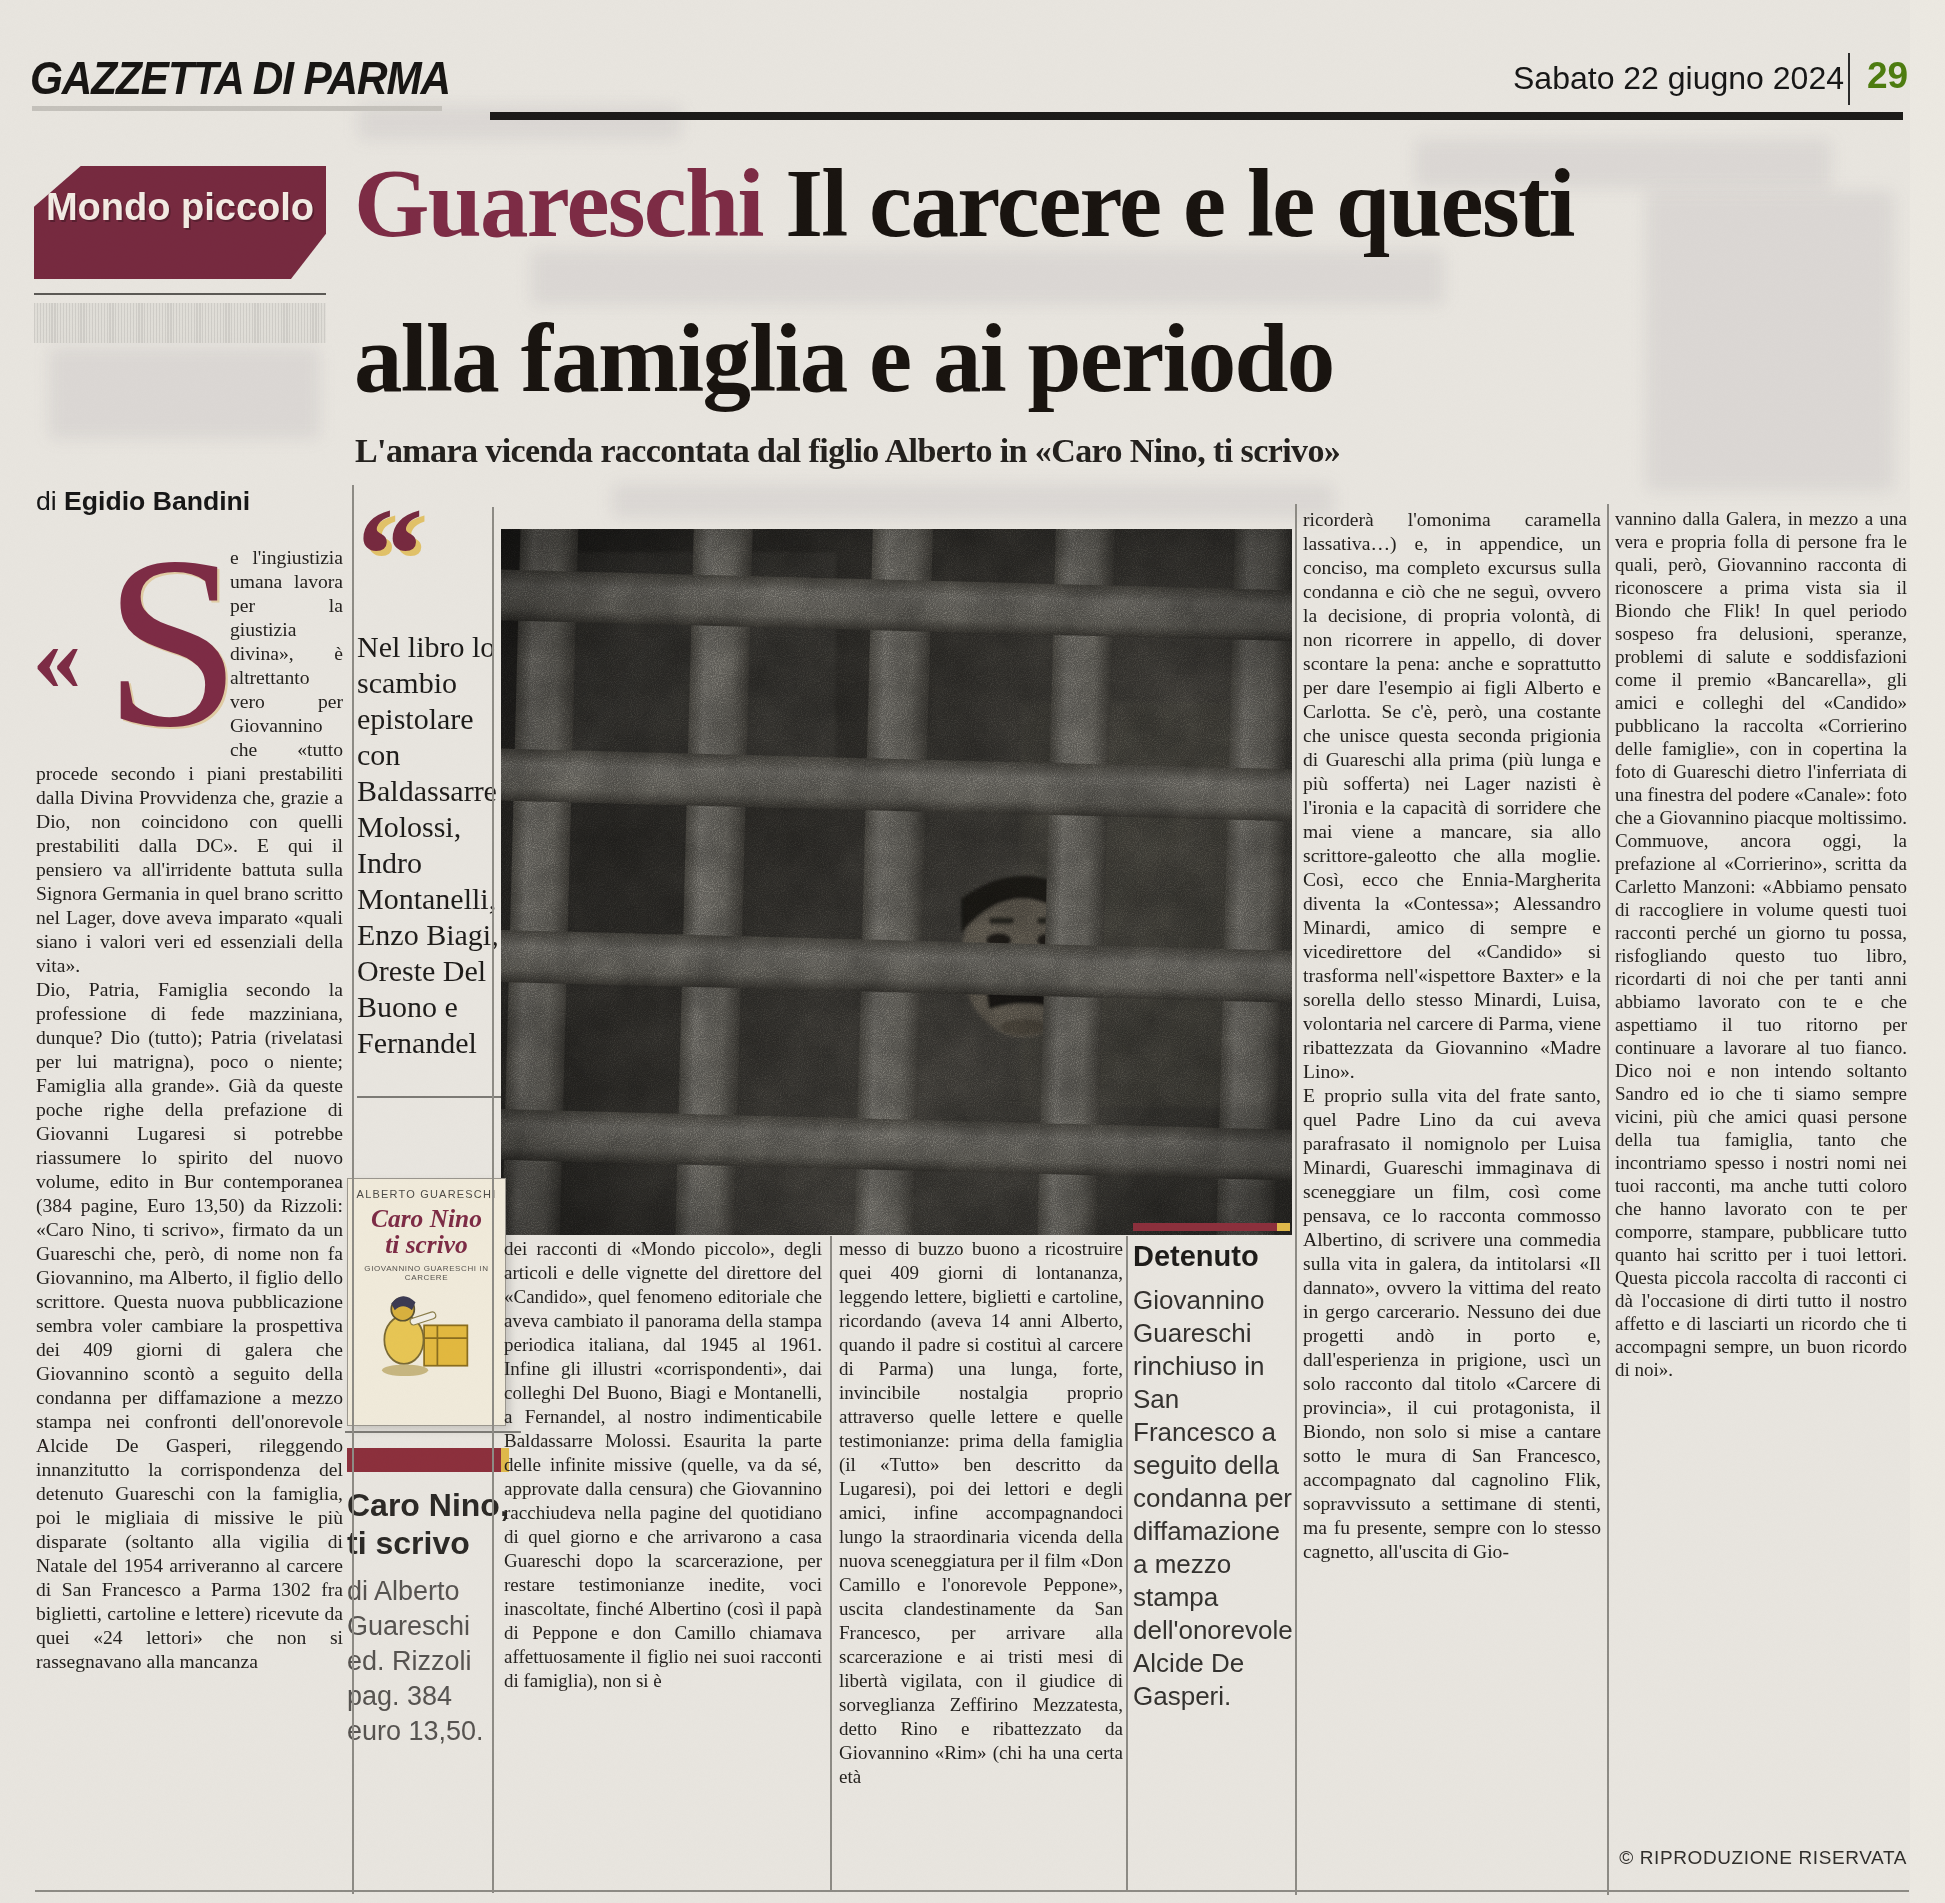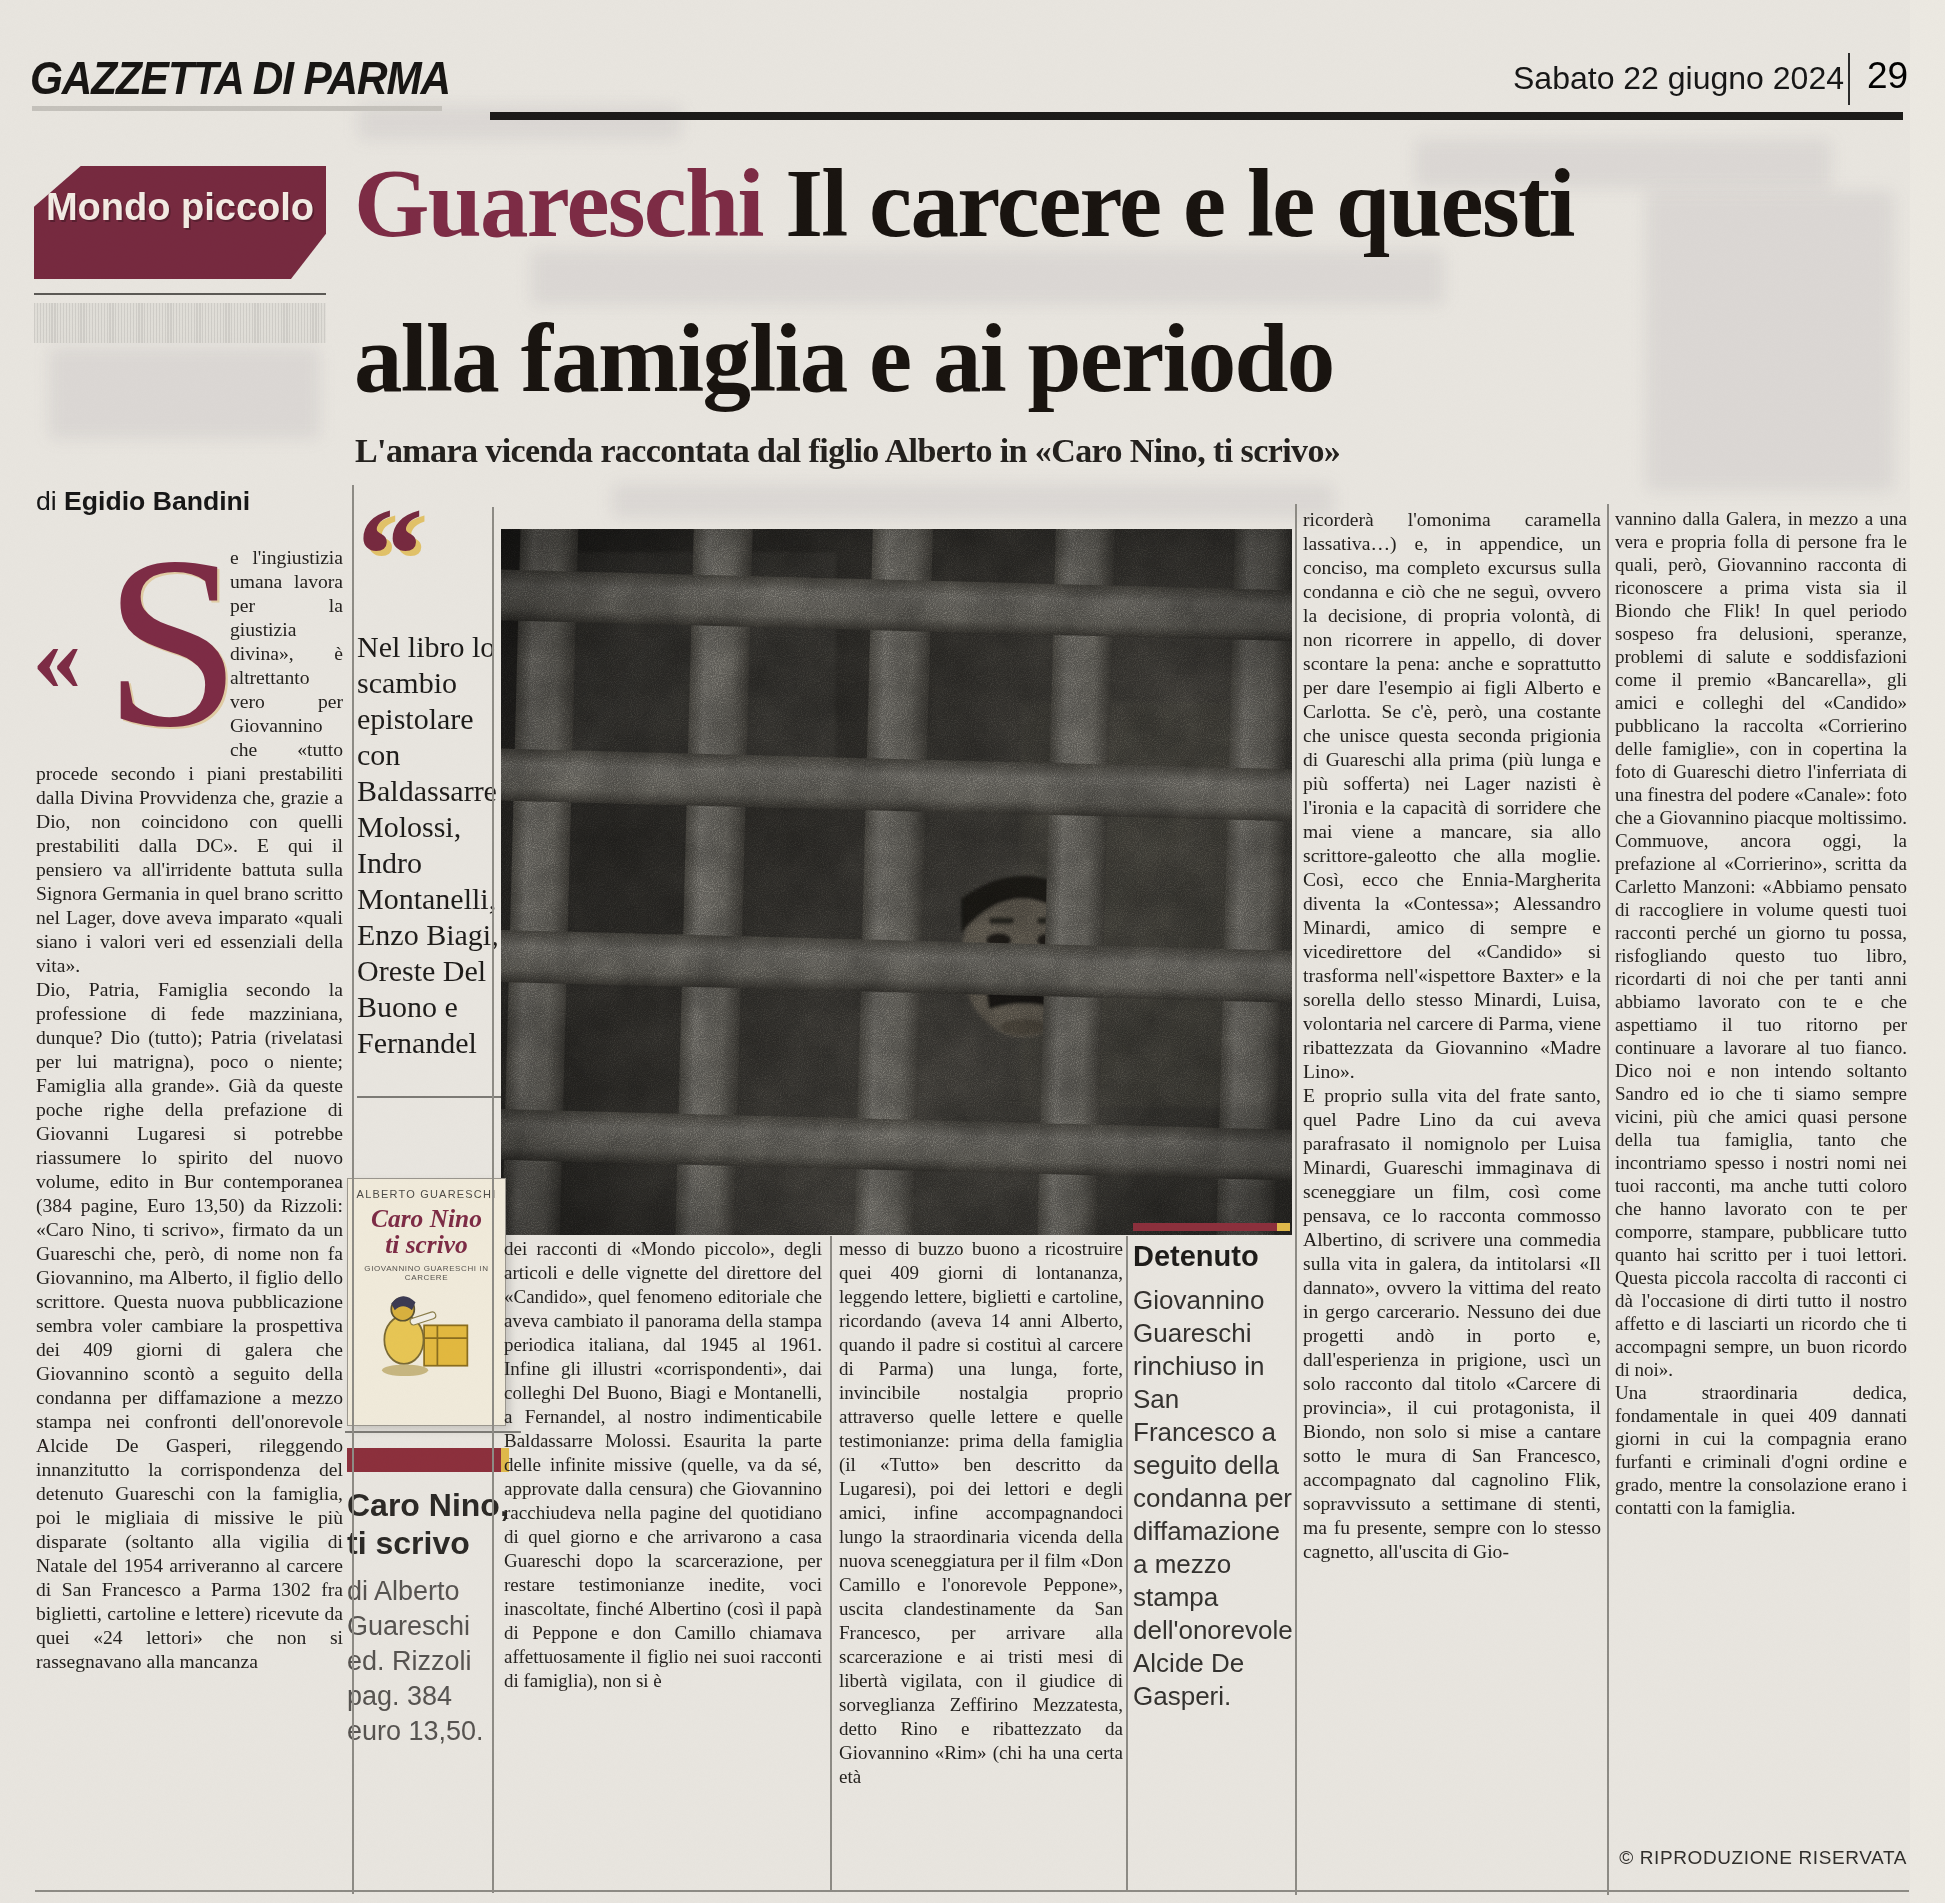--- a/index.html
+++ b/index.html
@@ -5,21 +5,21 @@
   html,body{margin:0;padding:0;background:#d8d5cf;}
   .page{position:relative;width:1946px;height:1904px;background:#e9e6e0;overflow:hidden;
         font-family:"Liberation Serif", serif;color:#1e1c1a;}
   .abs{position:absolute;}
   
   .masthead{left:30px;top:51px;font-family:"Liberation Sans",sans-serif;font-weight:bold;font-style:italic;
             font-size:46px;letter-spacing:-1.2px;color:#171513;transform:scaleX(.92);transform-origin:left;}
   .masthead-shadow{left:32px;top:106px;width:410px;height:4.6px;background:#c5c2bc;}
   .header-date{left:1513px;top:60px;font-family:"Liberation Sans",sans-serif;font-size:32px;color:#161616;}
   .header-divider{left:1848px;top:53px;width:2.3px;height:52px;background:#2a2a2a;}
-  .page-number{left:1867px;top:55px;font-family:"Liberation Sans",sans-serif;font-weight:normal;font-size:37px;color:#000000;}
+  .page-number{left:1867px;top:55px;font-family:"Liberation Sans",sans-serif;font-weight:bold;font-size:37px;color:#4d7c0f;}
   .header-rule{left:490px;top:112px;width:1413px;height:7.5px;background:#1b1a18;}
   
   .badge{left:34px;top:166px;width:292px;height:113px;background:#76293f;
          clip-path:polygon(16% 0,100% 0,100% 60%,88% 100%,0 100%,0 36%);
          display:flex;align-items:flex-start;justify-content:center;}
   .badge span{margin-top:19.6px;font-family:"Liberation Sans",sans-serif;font-weight:bold;font-size:38px;color:#f3ece4;
               text-shadow:1.7px 1.7px 0 rgba(0,0,0,.25);}
   .badge-rule{left:34px;top:293px;width:292px;height:2.3px;background:#5b5955;}
   .badge-hatch{left:34px;top:303px;width:292px;height:40px;opacity:.75;
                background:repeating-linear-gradient(90deg,#c7c5c0 0 1.2px,#dedcd6 1.2px 2.9px);}
@@ -244,21 +244,20 @@
   </div>
   <div class="abs textcol col3">
     <p>messo di buzzo buono a ricostruire quei 409 giorni di lontananza, leggendo lettere, biglietti e cartoline, ricordando (aveva 14 anni Alberto, quando il padre si costituì al carcere di Parma) una lunga, forte, invincibile nostalgia proprio attraverso quelle lettere e quelle testimonianze: prima della famiglia (il «Tutto» ben descritto da Lugaresi), poi dei lettori e degli amici, infine accompagnandoci lungo la straordinaria vicenda della nuova sceneggiatura per il film «Don Camillo e l'onorevole Peppone», uscita clandestinamente da San Francesco, per arrivare alla scarcerazione e ai tristi mesi di libertà vigilata, con il giudice di sorveglianza Zeffirino Mezzatesta, detto Rino e ribattezzato da Giovannino «Rim» (chi ha una certa età</p>
   </div>
   <div class="abs textcol col4">
     <p>ricorderà l'omonima caramella lassativa…) e, in appendice, un conciso, ma completo excursus sulla condanna e ciò che ne seguì, ovvero la decisione, di propria volontà, di non ricorrere in appello, di dover scontare la pena: anche e soprattutto per dare l'esempio ai figli Alberto e Carlotta. Se c'è, però, una costante che unisce questa seconda prigionia di Guareschi alla prima (più lunga e più sofferta) nei Lager nazisti è l'ironia e la capacità di sorridere che mai viene a mancare, sia allo scrittore-galeotto che alla moglie. Così, ecco che Ennia-Margherita diventa la «Contessa»; Alessandro Minardi, amico di sempre e vicedirettore del «Candido» si trasforma nell'«ispettore Baxter» e la sorella dello stesso Minardi, Luisa, volontaria nel carcere di Parma, viene ribattezzata da Giovannino «Madre Lino».</p>
     <p>E proprio sulla vita del frate santo, quel Padre Lino da cui aveva parafrasato il nomignolo per Luisa Minardi, Guareschi immaginava di sceneggiare un film, così come pensava, ce lo racconta commosso Albertino, di scrivere una commedia sulla vita in galera, da intitolarsi «Il dannato», ovvero la vittima del reato in gergo carcerario. Nessuno dei due progetti andò in porto e, dall'esperienza in prigione, uscì un solo racconto dal titolo «Carcere di provincia», il cui protagonista, il Biondo, non solo si mise a cantare sotto le mura di San Francesco, accompagnato dal cagnolino Flik, sopravvissuto a settimane di stenti, ma fu presente, sempre con lo stesso cagnetto, all'uscita di Gio-</p>
   </div>
   <div class="abs textcol col5">
     <p>vannino dalla Galera, in mezzo a una vera e propria folla di persone fra le quali, però, Giovannino racconta di riconoscere a prima vista sia il Biondo che Flik! In quel periodo sospeso fra delusioni, speranze, problemi di salute e soddisfazioni come il premio «Bancarella», gli amici e colleghi del «Candido» pubblicano la raccolta «Corrierino delle famiglie», con in copertina la foto di Guareschi dietro l'inferriata di una finestra del podere «Canale»: foto che a Giovannino piacque moltissimo. Commuove, ancora oggi, la prefazione al «Corrierino», scritta da Carletto Manzoni: «Abbiamo pensato di raccogliere in volume questi tuoi racconti perché un giorno tu possa, risfogliando questo tuo libro, ricordarti di noi che per tanti anni abbiamo lavorato con te e che aspettiamo il tuo ritorno per continuare a lavorare al tuo fianco. Dico noi e non intendo soltanto Sandro ed io che ti siamo sempre vicini, più che amici quasi persone della tua famiglia, tanto che incontriamo spesso i nostri nomi nei tuoi racconti, ma anche tutti coloro che hanno lavorato con te per comporre, stampare, pubblicare tutto quanto hai scritto per i tuoi lettori. Questa piccola raccolta di racconti ci dà l'occasione di dirti tutto il nostro affetto e di lasciarti un ricordo che ti accompagni sempre, un buon ricordo di noi».</p>
-    <p>Una straordinaria dedica, fondamentale in quei 409 dannati giorni in cui la compagnia erano furfanti e criminali d'ogni ordine e grado, mentre la consolazione erano i contatti con la famiglia.</p>
   </div>
 
   <div class="abs copyright">© RIPRODUZIONE RISERVATA</div>
 
   <div class="abs vrule vr1"></div>
   <div class="abs vrule vr2"></div>
   <div class="abs vrule vr3"></div>
   <div class="abs vrule vr4"></div>
   <div class="abs vrule vr5"></div>
   <div class="abs vrule vr6"></div>

